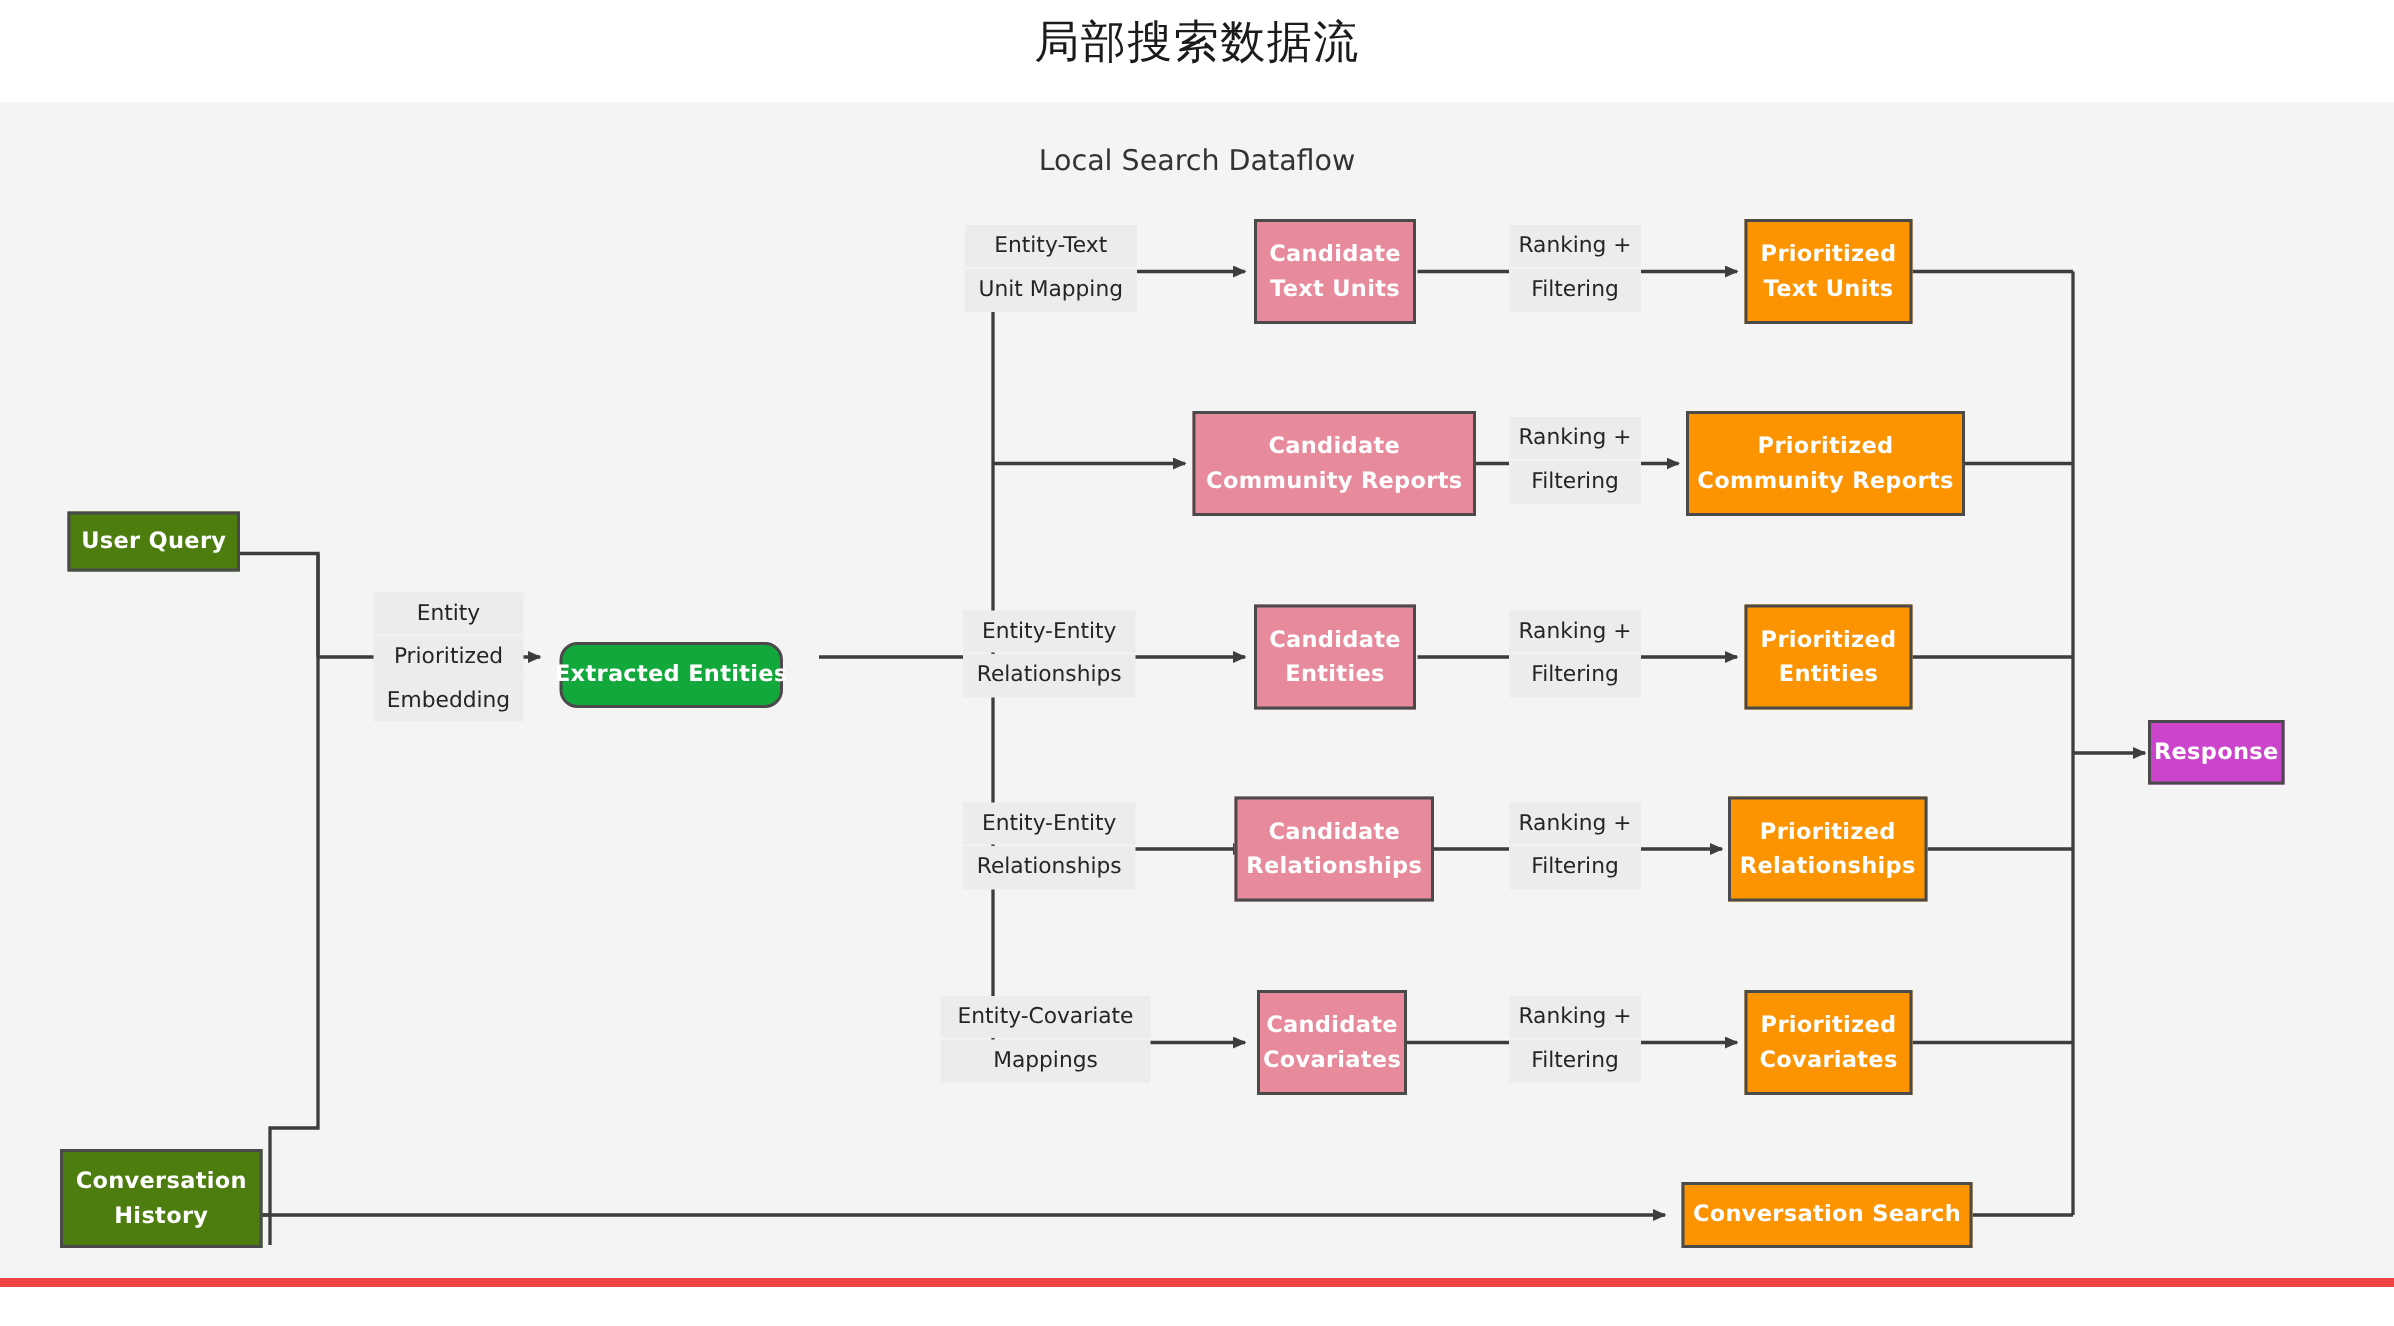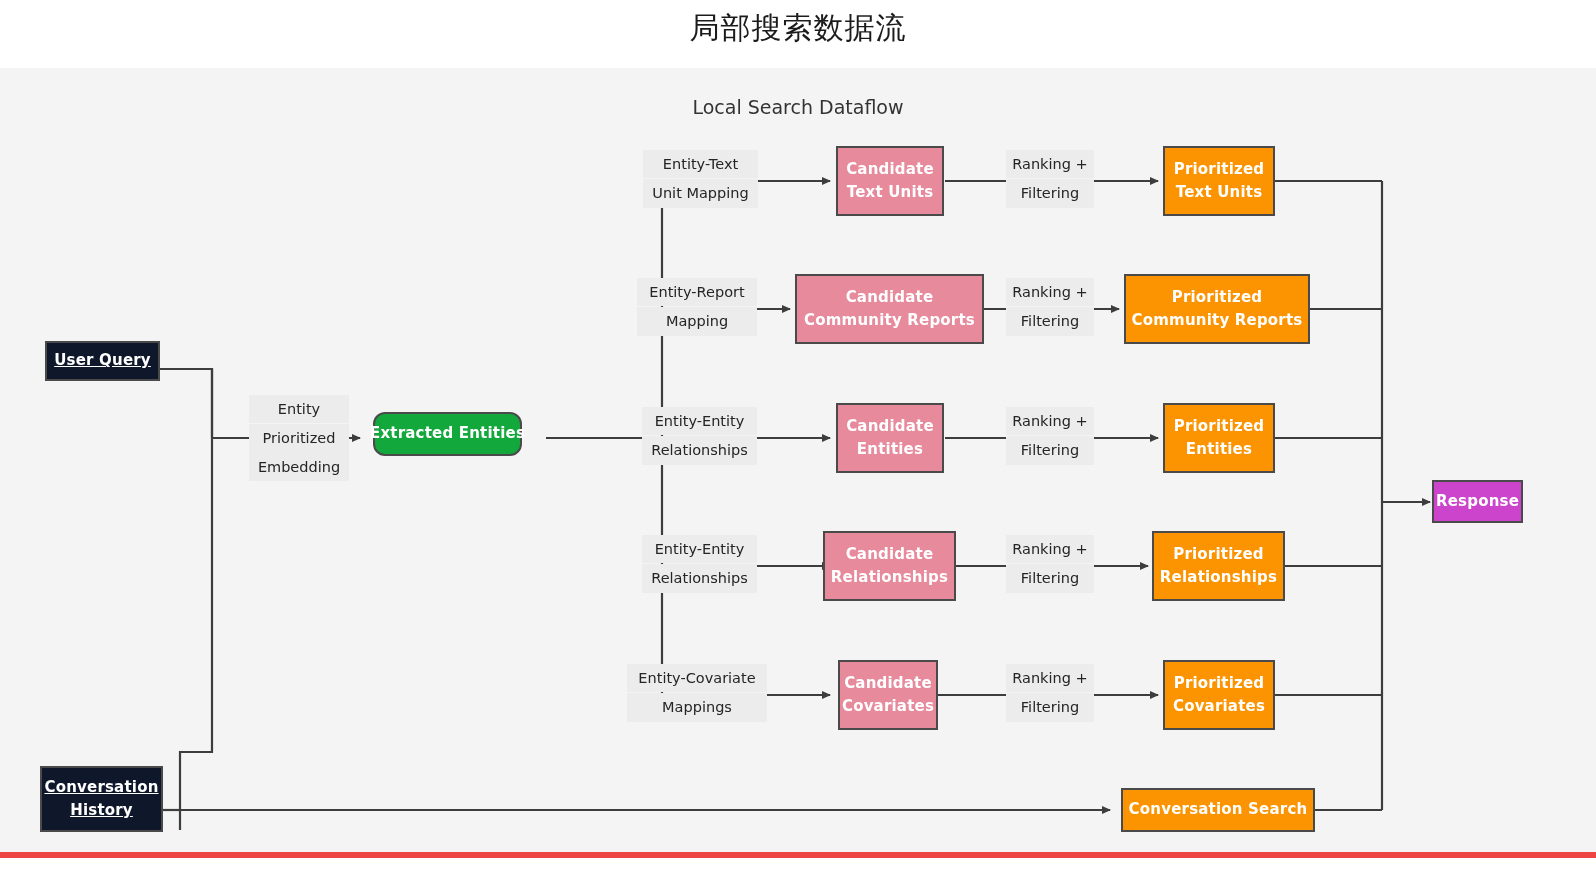--- a/index.html
+++ b/index.html
@@ -37,21 +37,21 @@
     align-items:center;justify-content:center;
     color:#ffffff;
     font-weight:bold;
     font-size:15px;
     line-height:1.55;
     text-align:center;
     white-space:nowrap;
     letter-spacing:.2px;
   }
   .node span{display:block;}
-  .n-cyan{background:#0f172a;text-decoration:underline;}
+  .n-cyan{background:#4d7c0f;}
   .n-green{background:#12a83c;}
   .n-pink{background:#e68a9c;}
   .n-orange{background:#fb9400;}
   .n-purple{background:#cc44cc;}
   
   .elabel{
     position:absolute;
     font-size:14.5px;
     color:#252525;
     text-align:center;
@@ -122,24 +122,20 @@
     <span>Entity</span>
     <span>Prioritized</span>
     <span>Embedding</span>
   </div>
 
   <div class="elabel two-line" style="left:643px;top:82px;width:115px;">
     <span>Entity-Text</span>
     <span>Unit Mapping</span>
   </div>
 
-  <div class="elabel two-line" style="left:637px;top:210px;width:120px;">
-    <span>Entity-Report</span>
-    <span>Mapping</span>
-  </div>
 
   <div class="elabel two-line" style="left:642px;top:339px;width:115px;">
     <span>Entity-Entity</span>
     <span>Relationships</span>
   </div>
 
   <div class="elabel two-line" style="left:642px;top:467px;width:115px;">
     <span>Entity-Entity</span>
     <span>Relationships</span>
   </div>
@@ -171,26 +167,26 @@
 
   <div class="elabel two-line" style="left:1006px;top:596px;width:88px;">
     <span>Ranking +</span>
     <span>Filtering</span>
   </div>
 
   <div class="node n-cyan" style="left:45px;top:273px;width:115px;height:40px;">
     <span>User Query</span>
   </div>
 
-  <div class="node n-cyan" style="left:40px;top:698px;width:123px;height:66px;">
+  <div class="node n-cyan" style="left:40px;top:698px;width:135px;height:66px;">
     <span>Conversation</span>
     <span>History</span>
   </div>
 
-  <div class="node n-green" style="left:373px;top:344px;width:149px;height:44px;border-radius:12px;">
+  <div class="node n-green" style="left:373px;top:360px;width:149px;height:44px;border-radius:12px;">
     <span>Extracted Entities</span>
   </div>
 
   <div class="node n-pink" style="left:836px;top:78px;width:108px;height:70px;">
     <span>Candidate</span>
     <span>Text Units</span>
   </div>
 
   <div class="node n-pink" style="left:795px;top:206px;width:189px;height:70px;">
     <span>Candidate</span>

